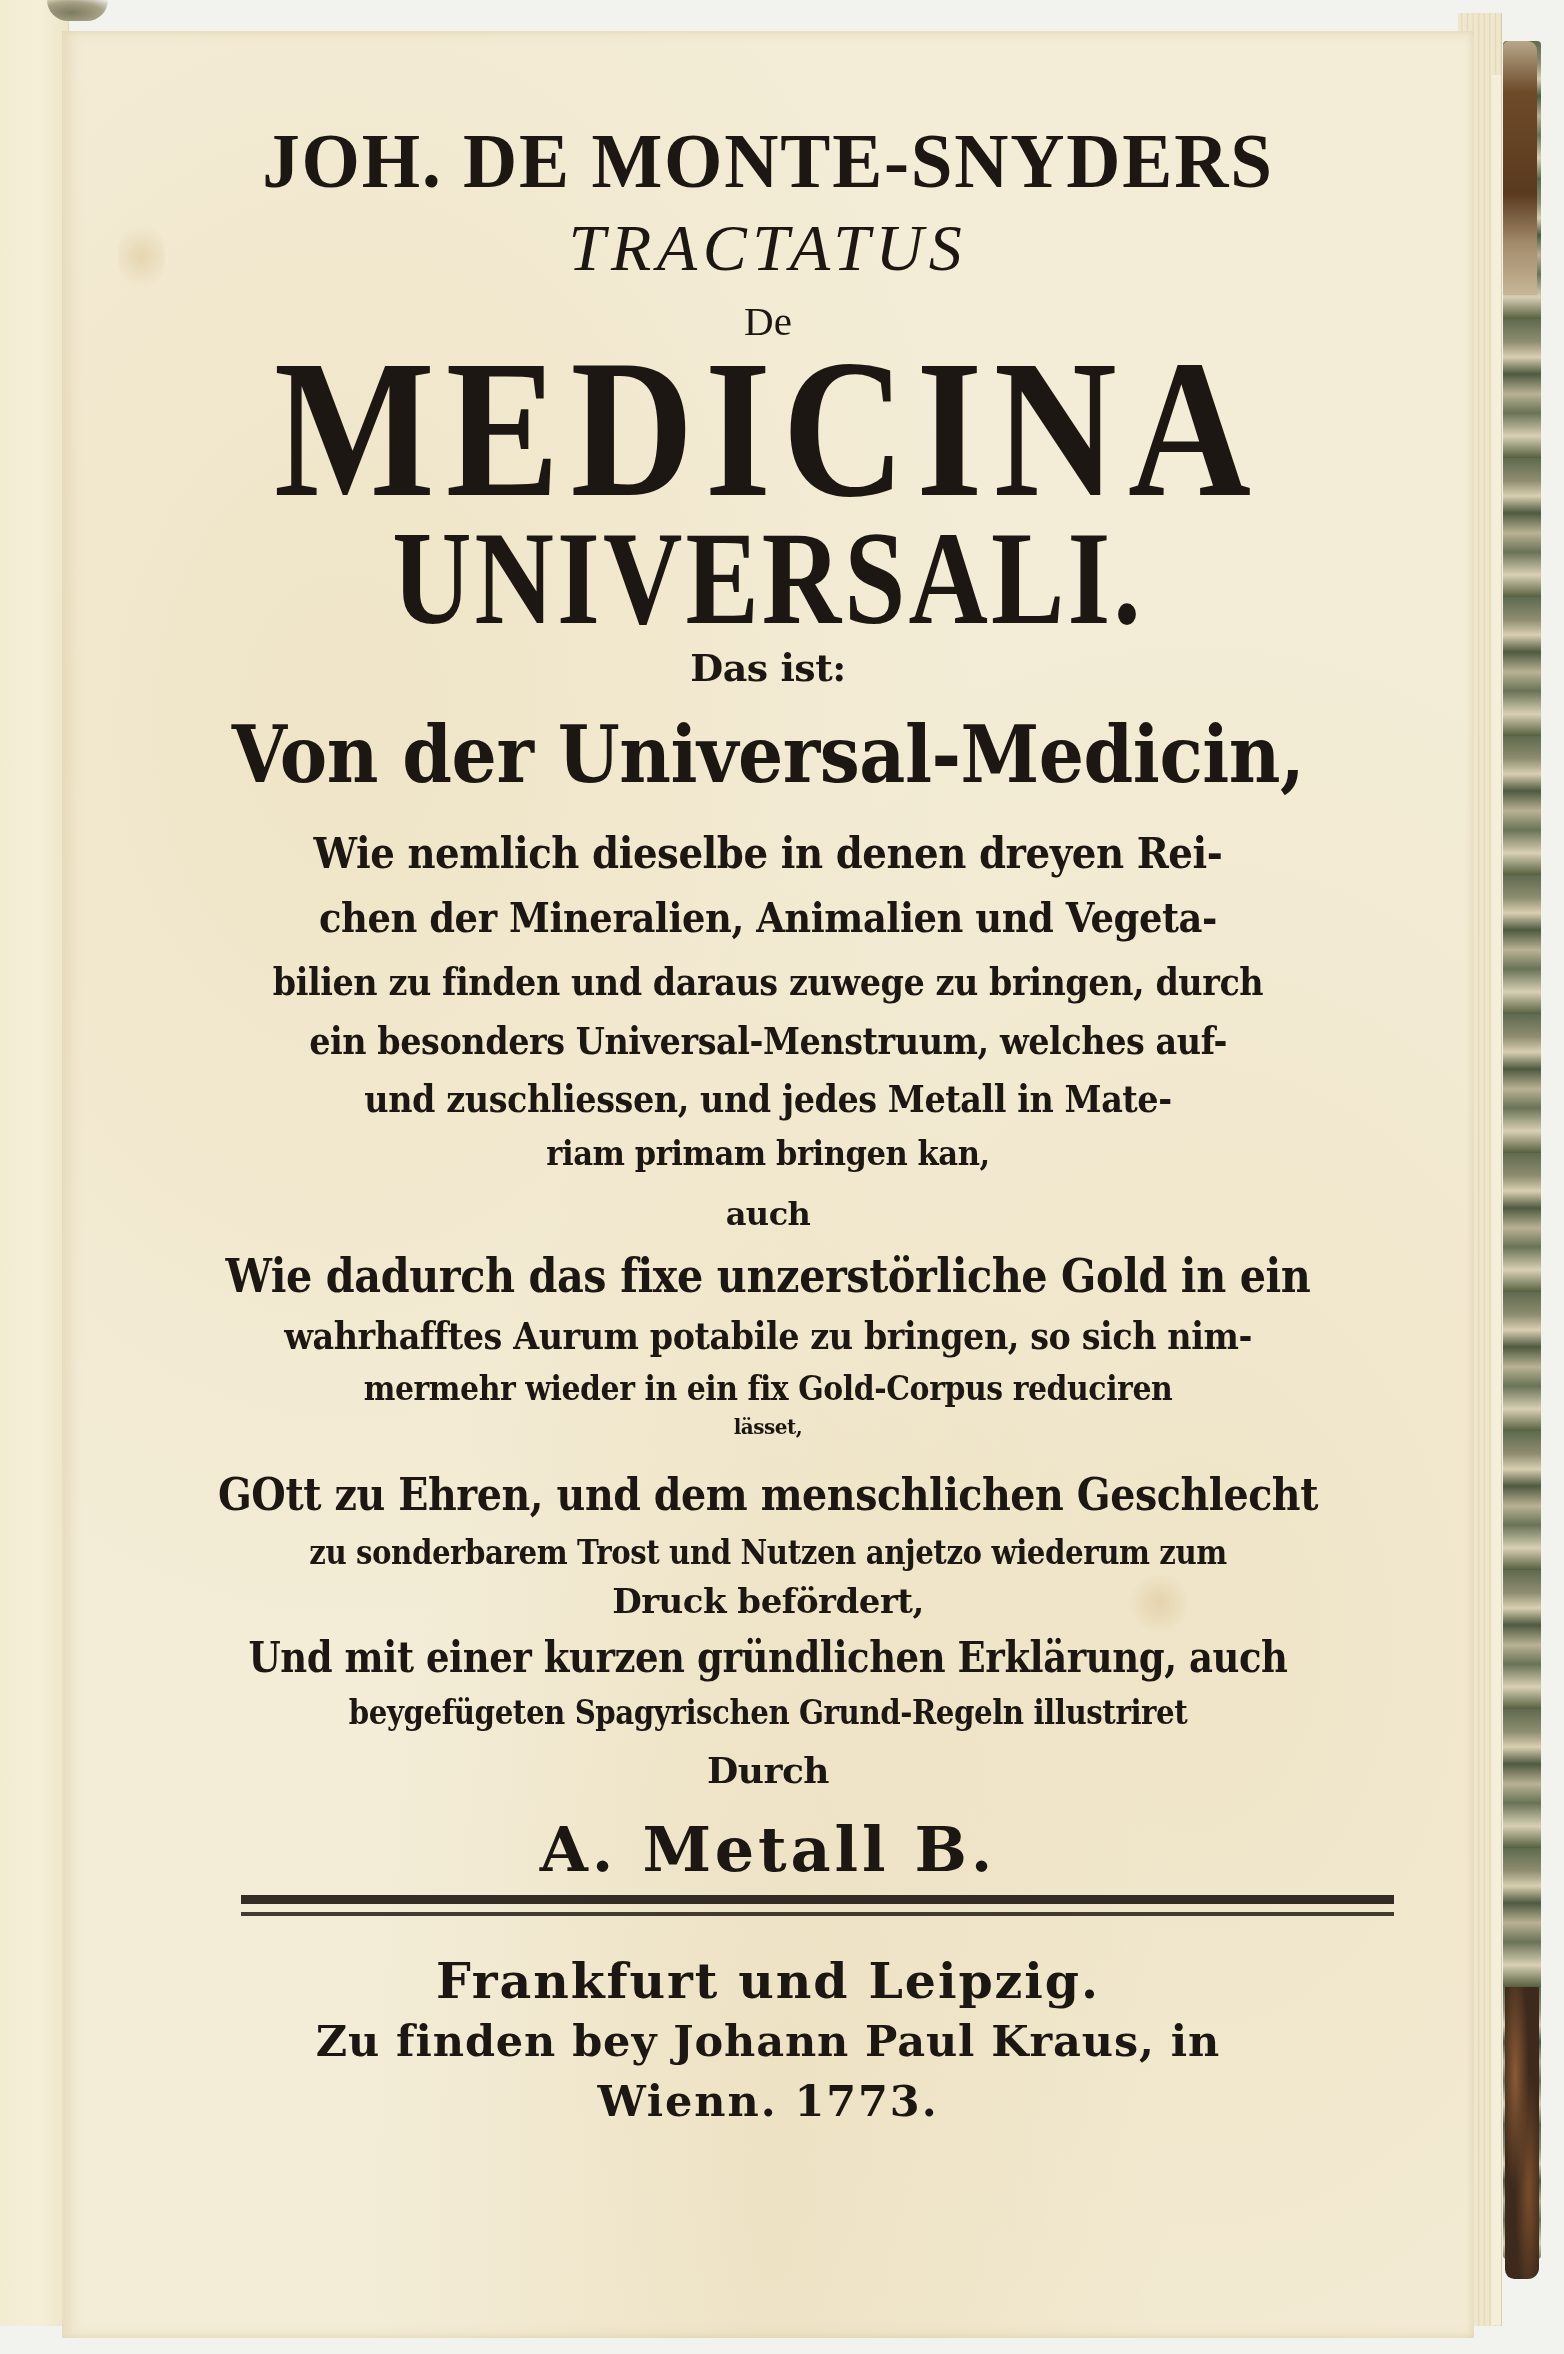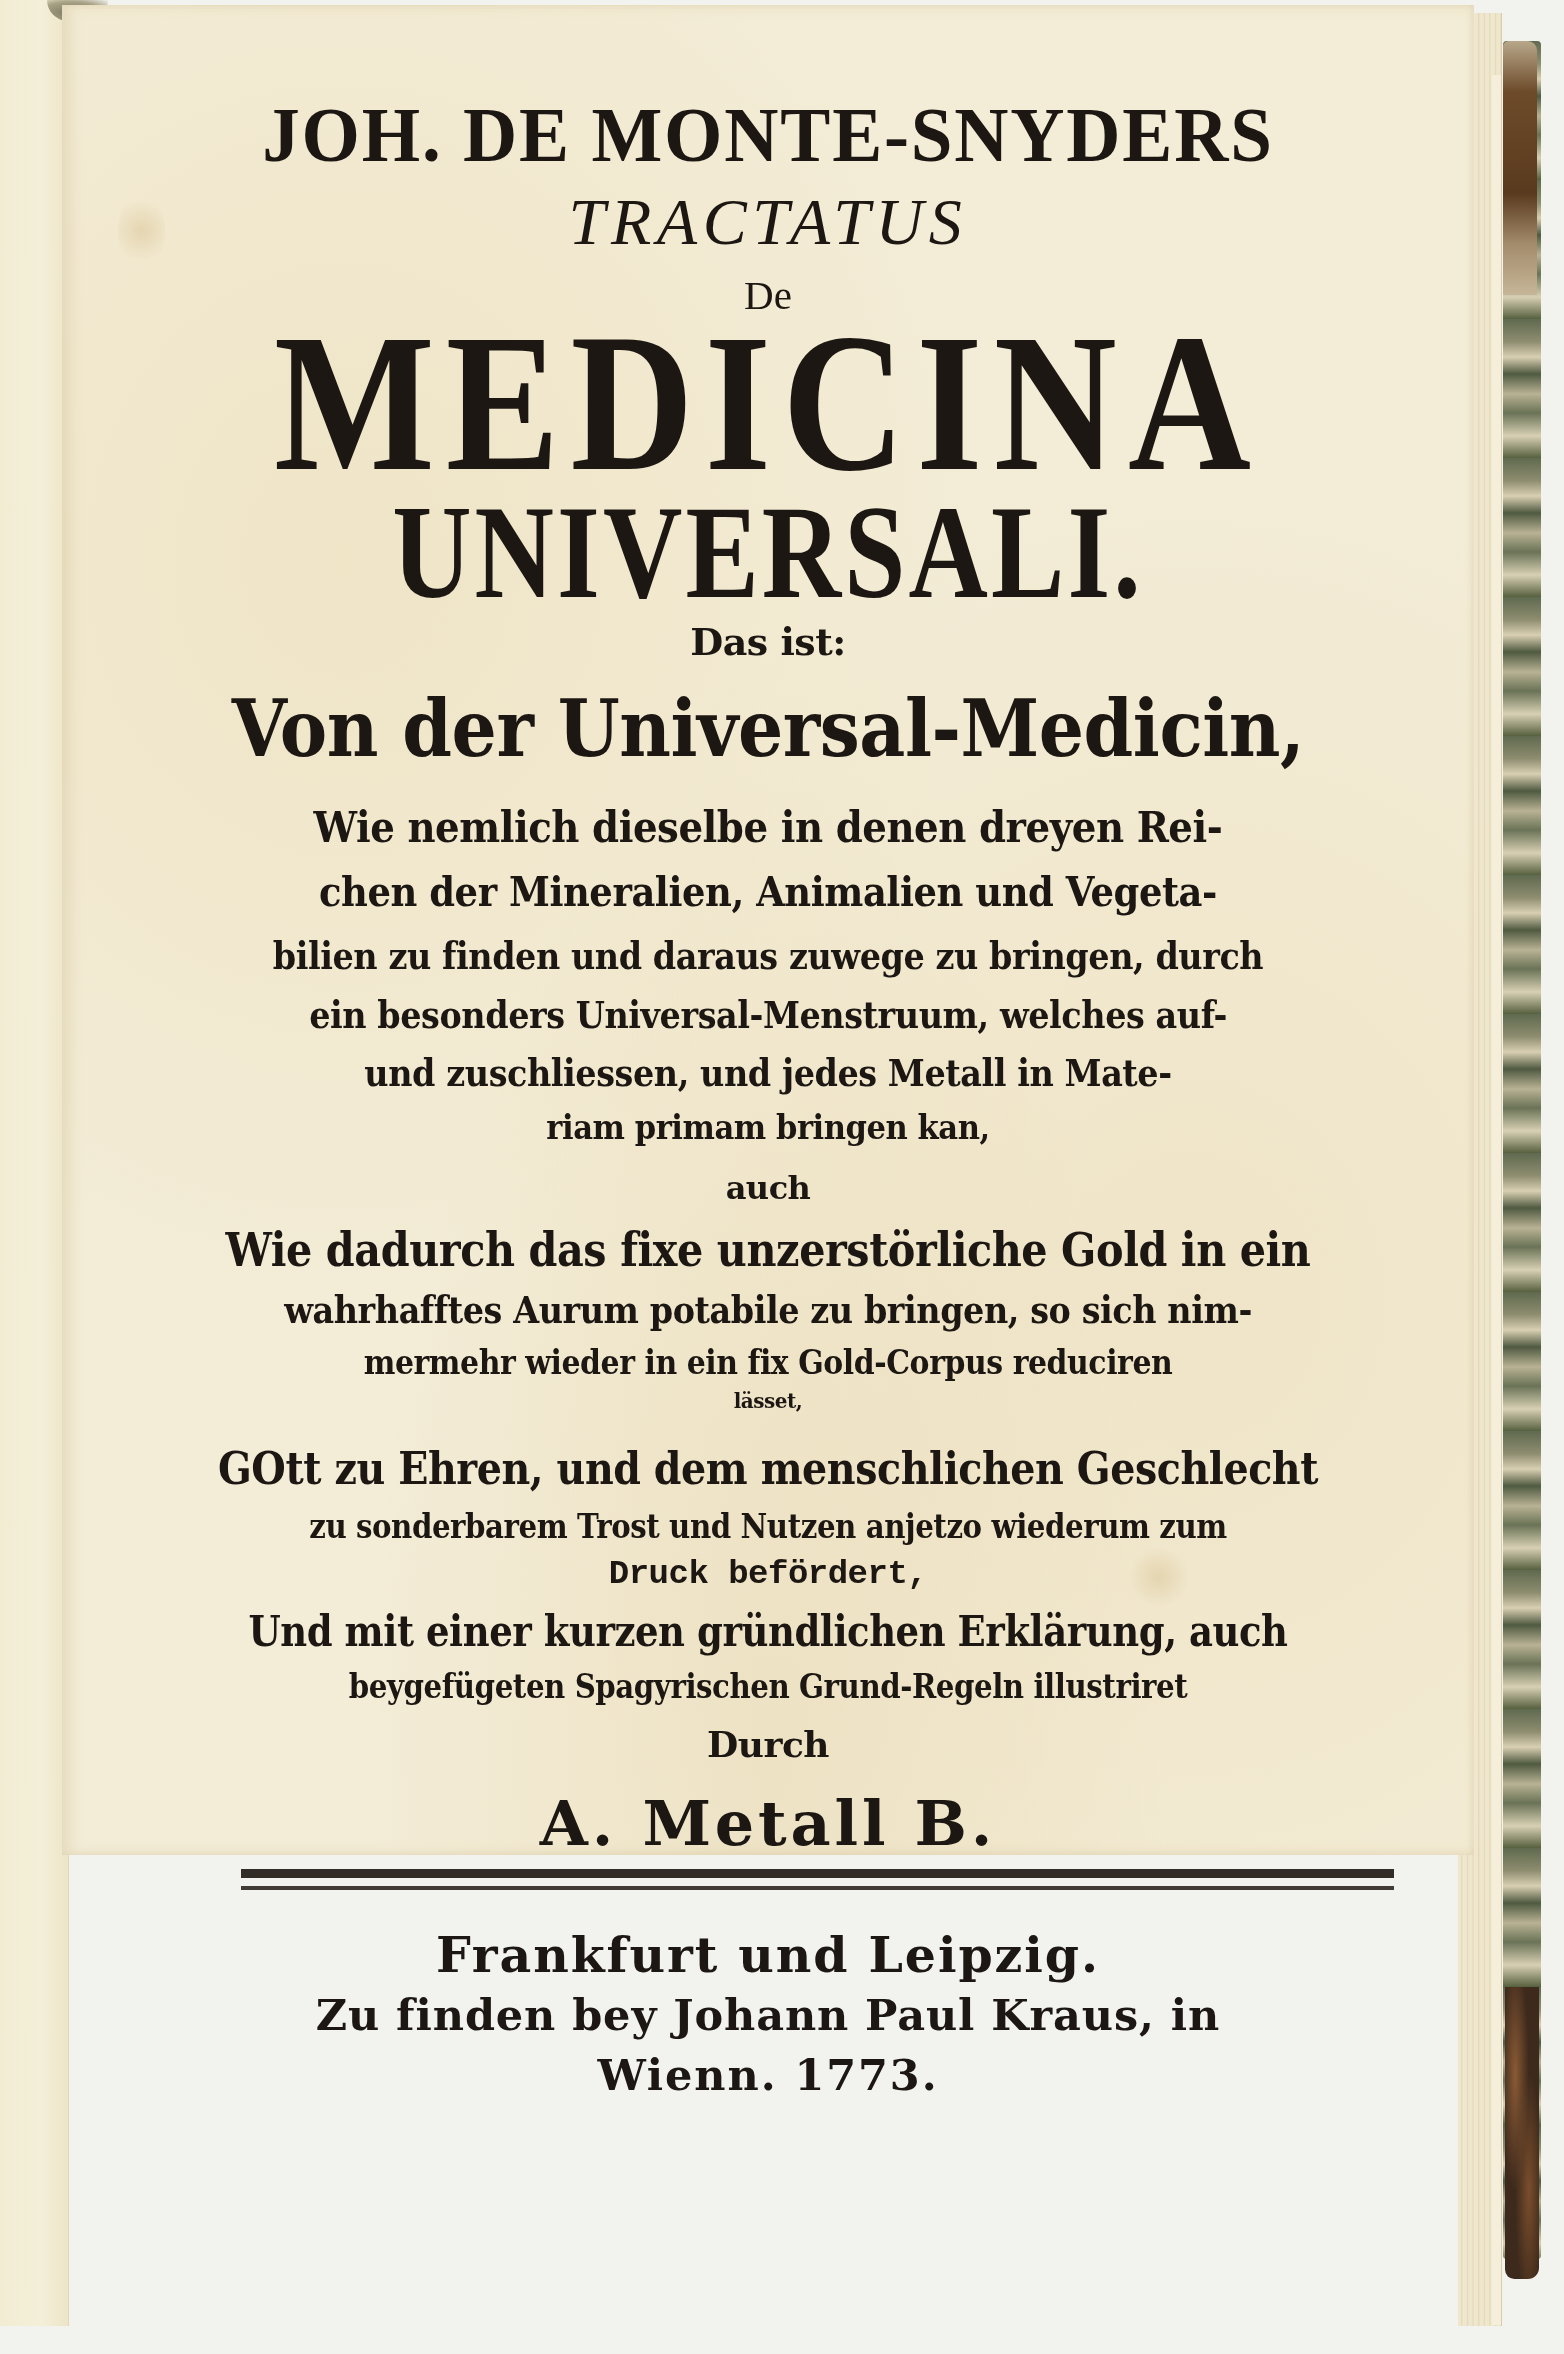--- a/index.html
+++ b/index.html
@@ -25,22 +25,22 @@
   .left-board-top {
     position: absolute;
     left: 47px; top: 0;
     width: 61px; height: 21px;
     background: radial-gradient(ellipse at 40% 60%, #7b7a60 0%, #a8a286 60%, transparent 100%);
     border-radius: 0 0 28px 28px;
   }
   
   .page {
     position: absolute;
-    left: 62px; top: 5px;
-    width: 1412px; height: 1850px;
+    left: 62px; top: 31px;
+    width: 1412px; height: 2307px;
     background:
       radial-gradient(ellipse at 20% 30%, rgba(232,214,170,0.35), transparent 40%),
       radial-gradient(ellipse at 80% 70%, rgba(230,210,165,0.3), transparent 45%),
       radial-gradient(ellipse at 50% 95%, rgba(226,206,160,0.3), transparent 40%),
       #f3ecd6;
     box-shadow: inset 7.5px 0 13px rgba(190,170,120,0.25), inset -3.8px 0 5.6px rgba(200,180,140,0.2);
   }
   
   .page-edge {
     position: absolute;
@@ -116,21 +116,21 @@
   .desc4       { top: 987px; font-size: 38px; transform: scaleX(0.88); }
   .desc5       { top: 1045px; font-size: 38px; transform: scaleX(0.88); }
   .desc6       { top: 1102px; font-size: 34px; transform: scaleX(0.9); }
   .auch        { top: 1164px; font-size: 32px; }
   .wie1        { top: 1217px; font-size: 47px; transform: scaleX(0.88); }
   .wie2        { top: 1282px; font-size: 38px; transform: scaleX(0.88); }
   .wie3        { top: 1337px; font-size: 34px; transform: scaleX(0.88); }
   .wie4        { top: 1384px; font-size: 20px; }
   .gott1       { top: 1437px; font-size: 45px; transform: scaleX(0.88); }
   .gott2       { top: 1501px; font-size: 34px; transform: scaleX(0.86); }
-  .gott3       { top: 1550px; font-size: 34px; font-family: Liberation Mono, monospace; }
+  .gott3       { top: 1550px; font-size: 34px; }
   .und1        { top: 1601px; font-size: 43px; transform: scaleX(0.86); }
   .und2        { top: 1661px; font-size: 34px; transform: scaleX(0.86); }
   .durch       { top: 1718px; font-size: 36px; }
   .by          { top: 1782px; font-size: 62px; letter-spacing: 3.8px; }
 
   .rule {
     position: absolute;
     left: 179px; width: 1153px;
   }
   .rule-thick { top: 1864px; height: 9.4px; background: #231c16; opacity: 0.92; }

